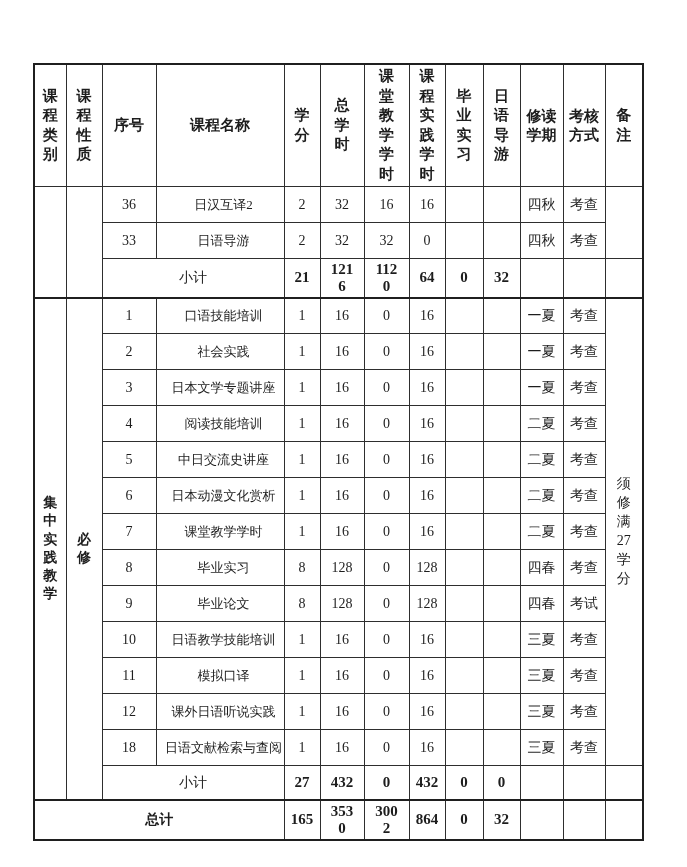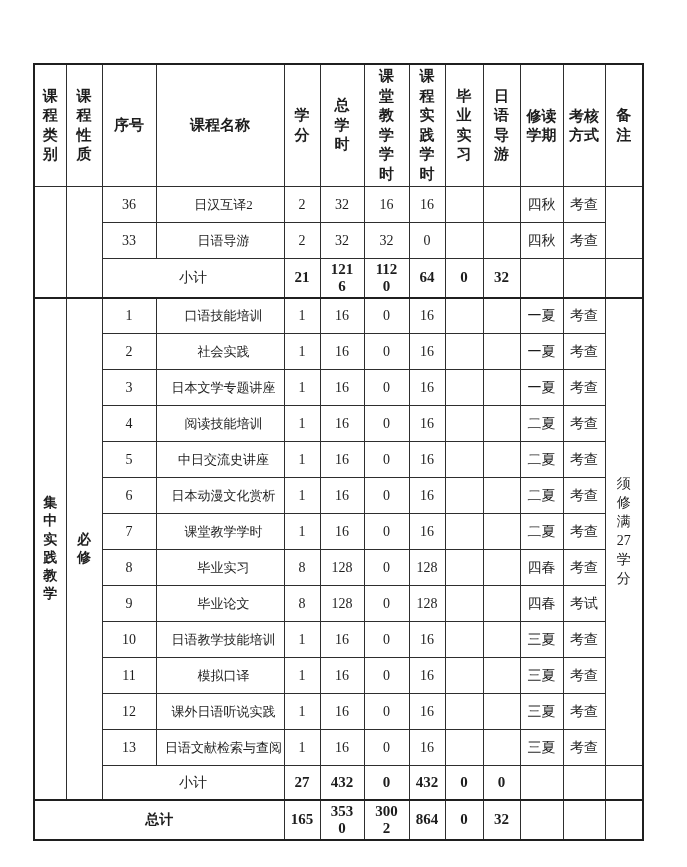--- a/index.html
+++ b/index.html
@@ -256,21 +256,21 @@
         <td>1</td>
         <td>16</td>
         <td>0</td>
         <td>16</td>
         <td></td>
         <td></td>
         <td>三夏</td>
         <td>考查</td>
       </tr>
       <tr>
-        <td>13</td>
+        <td>18</td>
         <td class="name-cell">日语文献检索与查阅</td>
         <td>1</td>
         <td>16</td>
         <td>0</td>
         <td>16</td>
         <td></td>
         <td></td>
         <td>三夏</td>
         <td>考查</td>
       </tr>

